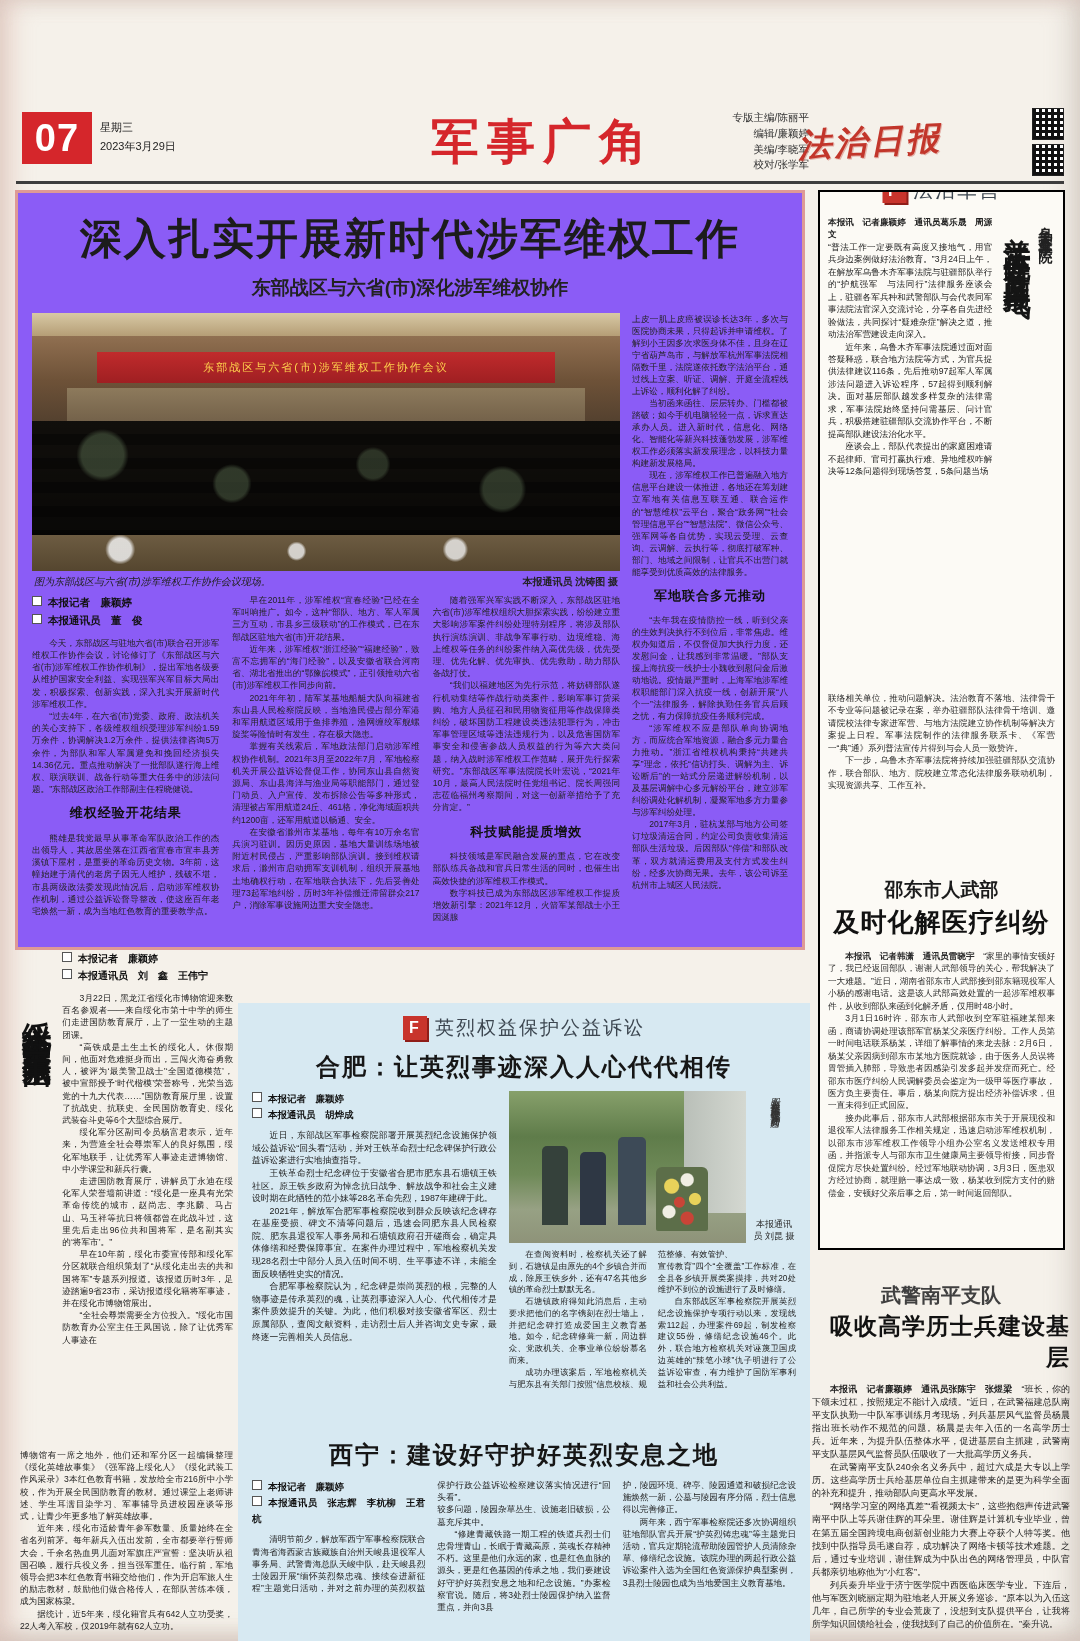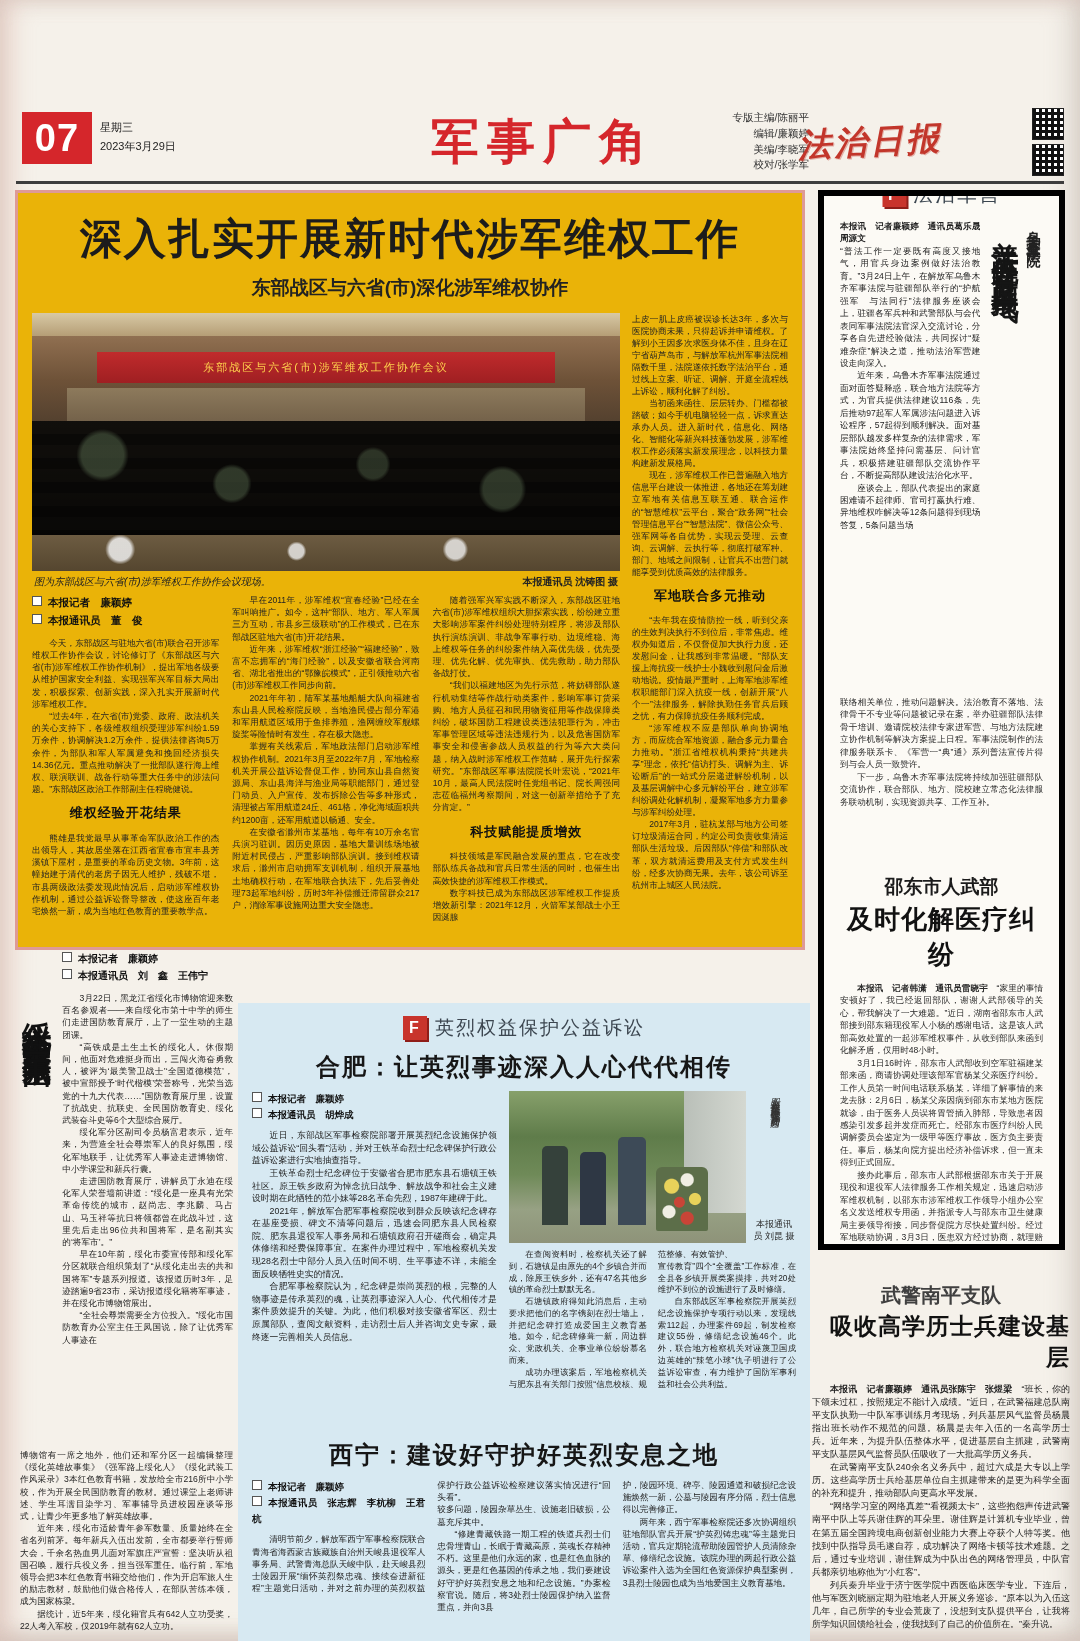--- a/index.html
+++ b/index.html
@@ -17,21 +17,21 @@
   .credits{position:absolute;right:255px;top:2px;text-align:right;font-size:10.5px;line-height:1.5;color:#333;}
   .masthead{position:absolute;right:122px;top:12px;color:#c2362b;font-size:33px;font-weight:bold;font-style:italic;
             transform:rotate(-3deg);letter-spacing:3px;text-shadow:1px 1px 0 rgba(194,54,43,.35);}
   .qr-block{position:absolute;right:0;top:0;display:flex;flex-direction:column;gap:4px;}
   .qr{width:30px;height:30px;background:#fff;border:1px solid #222;
       background-image:repeating-linear-gradient(0deg,#111 0 3px,transparent 3px 6px),
                        repeating-linear-gradient(90deg,#111 0 3px,rgba(255,255,255,.92) 3px 6px);}
   .hr-dark{position:absolute;left:16px;right:16px;top:181px;height:3px;background:#3d3d3d;}
   
   .main-box{position:absolute;left:15px;top:190px;width:790px;height:760px;border:3px solid #de9a96;
-            background:#eab308;padding:8px 14px;box-sizing:border-box;overflow:hidden;}
+            background:#8b5cf6;padding:8px 14px;box-sizing:border-box;overflow:hidden;}
   .main-headline{font-size:42px;text-align:center;font-weight:800;color:#1c1c1c;margin:10px 0 8px;letter-spacing:2px;}
   .main-subhead{text-align:center;font-size:19px;font-weight:700;color:#222;margin:0 0 12px;}
   .main-content{display:flex;gap:12px;height:614px;}
   .main-left{width:588px;display:flex;flex-direction:column;}
   .photo-main{height:258px;position:relative;background:linear-gradient(180deg,#a08262 0%,#8a6a4c 12%,#6e5238 26%,#54412f 42%,#3b332b 60%,#2c2824 100%);overflow:hidden;}
   .ph-ceiling{position:absolute;left:0;top:0;right:0;height:9%;background:linear-gradient(180deg,#d8c9a5,#b59e76);}
   .ph-banner{position:absolute;left:11%;right:11%;top:15%;height:12%;background:linear-gradient(180deg,#c02b2c,#9f1f22);
              color:#ffd34d;font-size:11px;display:flex;align-items:center;justify-content:center;letter-spacing:2px;white-space:nowrap;overflow:hidden;}
   .ph-stage{position:absolute;left:6%;right:6%;top:29%;height:13%;background:linear-gradient(180deg,#8d7a5c,#74624a);}
   .ph-audience{position:absolute;left:0;right:0;top:42%;height:44%;
@@ -53,36 +53,36 @@
   .threecol{flex:1;column-count:3;column-gap:13px;font-size:8.6px;line-height:1.42;text-align:justify;
             color:#232323;overflow:hidden;margin-top:3px;}
   .threecol p,.main-right p{margin:0;text-indent:2em;}
   .threecol p.noind,.main-right p.noind{text-indent:0;}
   h4.subhead{text-align:center;font-size:13px;margin:9px 0;font-weight:800;color:#111;letter-spacing:1px;}
   .bylines{break-inside:avoid;margin-bottom:7px;}
   .byline-line{font-size:10.5px;font-weight:700;color:#111;line-height:1.7;}
   .sq{display:inline-block;width:8px;height:8px;border:1px solid #555;margin-right:6px;background:#fff;}
   .main-right{flex:1;font-size:8.6px;line-height:1.4;text-align:justify;color:#232323;overflow:hidden;}
   
-  .sidebar-box{position:absolute;left:818px;top:190px;width:247px;height:1060px;border:6px solid #000000;
-               background:#fcfaf5;padding:24px 16px 8px;box-sizing:border-box;overflow:hidden;}
+  .sidebar-box{position:absolute;left:818px;top:190px;width:247px;height:1060px;border:2px solid #000000;
+               background:#fcfaf5;padding:24px 8px 8px;box-sizing:border-box;overflow:hidden;}
   .box-tab{position:absolute;top:-15px;left:50%;transform:translateX(-50%);background:#fcfaf5;padding:0 10px;
            display:flex;align-items:center;gap:7px;font-size:20px;color:#3c4650;letter-spacing:2px;white-space:nowrap;}
   .cube{width:24px;height:24px;background:#c8342c;color:#fff;font-weight:900;font-size:16px;display:flex;
         align-items:center;justify-content:center;box-shadow:2px 2px 0 #8f1d18;flex:0 0 auto;}
   .sb-row{display:flex;gap:9px;}
   .sb-text{flex:1;font-size:8.6px;line-height:1.45;text-align:justify;color:#232323;overflow:hidden;height:470px;}
   .sb-text p,.sb-wide p,.sb2-body p,.np-body p,.sh-narrow p,.sh-wide p,.hf-left p,.hf-twocol p,.xn-threecol p{margin:0;text-indent:2em;}
   .sb-text p.noind,.sb-wide p.noind,.sh-wide p.noind,.hf-twocol p.noind,.xn-threecol p.noind{text-indent:0;}
   .inl-byline{font-weight:700;}
   .sb-titles{display:flex;flex-direction:row;gap:6px;}
   .sb-bigtitle{writing-mode:vertical-rl;font-size:27px;font-weight:600;letter-spacing:5px;color:#151515;height:455px;line-height:1.1;}
   .sb-smalltitle{writing-mode:vertical-rl;font-size:14px;font-weight:700;color:#222;height:200px;letter-spacing:3px;}
   .sb-wide{font-size:8.6px;line-height:1.45;text-align:justify;margin-top:6px;height:170px;overflow:hidden;}
-  .sb2{margin-top:8px;}
+  .sb2{margin-top:15px;}
   .sb2-t1{text-align:center;font-size:19px;font-weight:700;color:#1b1b1b;margin:4px 0 2px;}
   .sb2-t2{text-align:center;font-size:26px;font-weight:800;color:#111;margin:0 0 10px;letter-spacing:1px;}
   .sb2-body{font-size:8.6px;line-height:1.45;text-align:justify;overflow:hidden;height:268px;}
   
   .nanping{position:absolute;left:812px;top:1282px;width:258px;height:352px;overflow:hidden;}
   .np-t1{text-align:center;font-size:20px;font-weight:700;margin:0 0 2px;color:#404040;}
   .np-t2{text-align:right;font-size:23px;font-weight:800;margin:0 0 10px;color:#111;letter-spacing:1px;}
   .np-body{font-size:9px;line-height:1.45;text-align:justify;color:#232323;}
   
   .suihua{position:absolute;left:20px;top:940px;width:213px;height:698px;overflow:hidden;}

